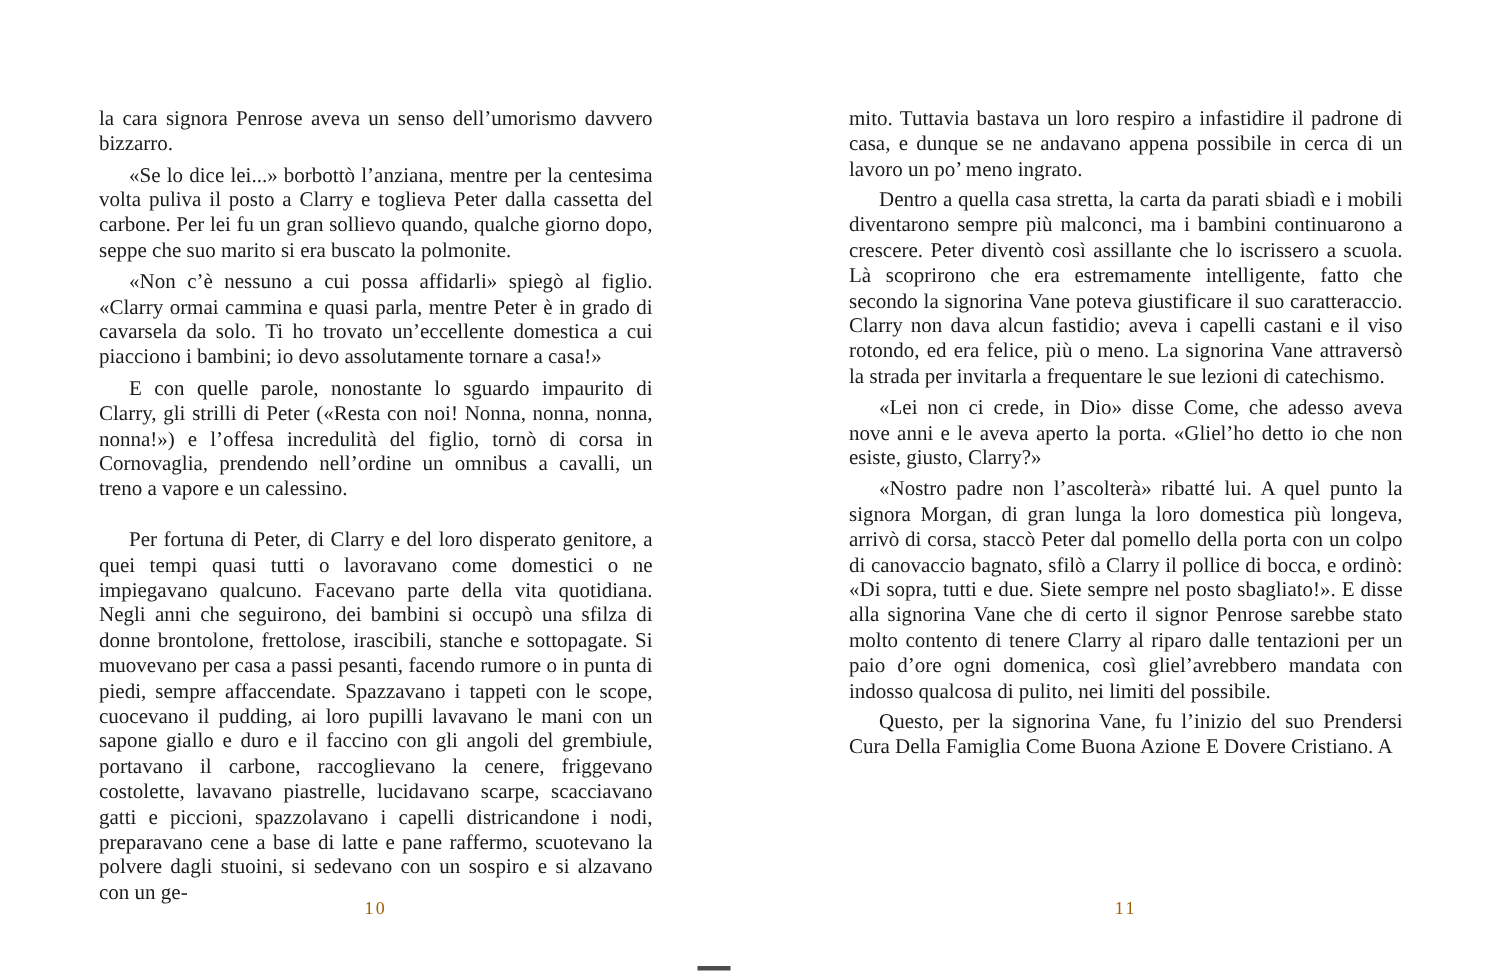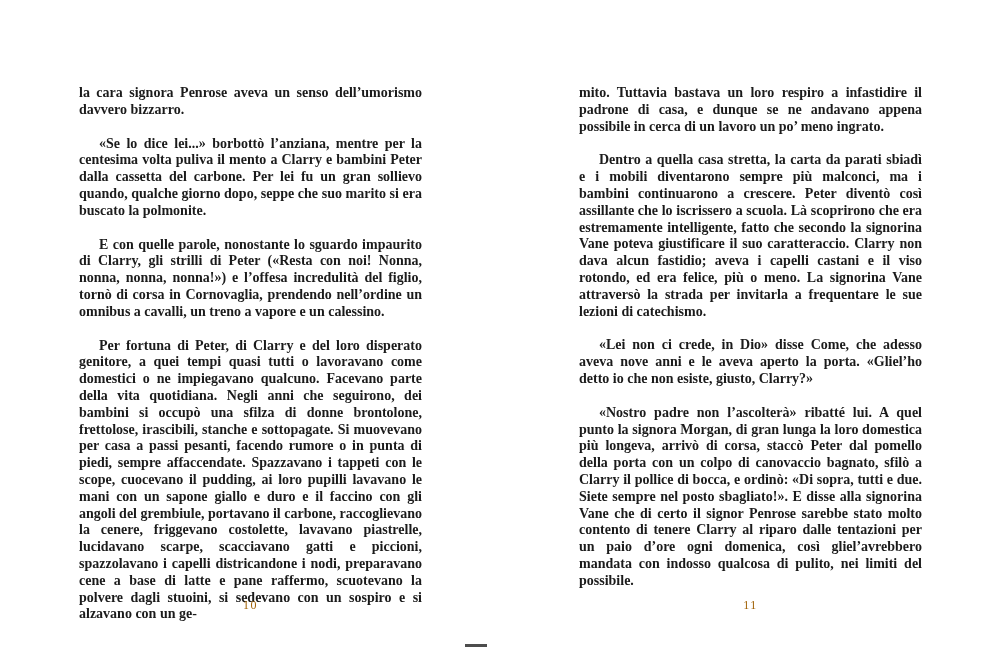--- a/index.html
+++ b/index.html
@@ -16,28 +16,27 @@
     color: #1b1b1b;
   }
   .page-text {
     position: absolute;
     top: 68px;
     width: 377px;
   }
   .page-text.left { left: 62px; }
   .page-text.right { left: 562px; }
   .page-text p {
-    margin: 17px;
+    margin: 4px;
     font-size: 14px;
     line-height: 16.8px;
     text-align: justify;
     text-indent: 20px;
     color: #1b1b1b;
     hyphens: auto;
-    font-weight: bold;
     -webkit-hyphens: auto;
   }
   .page-text p.no-indent { text-indent: 0; }
   .page-text p.scene-break { margin-top: 17px; }
   .page-number {
     position: absolute;
     top: 598px;
     width: 377px;
     text-align: center;
     font-size: 12px;
@@ -53,28 +52,30 @@
     width: 22px;
     height: 3px;
     background: #4d4d4d;
   }
 </style>
 </head>
 <body>
 
 <div class="page-text left">
   <p class="no-indent">la cara signora Penrose aveva un senso dell’umorismo davvero bizzarro.</p>
-  <p>«Se lo dice lei...» borbottò l’anziana, mentre per la centesima volta puliva il mento a Clarry e bambini Peter dalla cassetta del carbone. Per lei fu un gran sollievo quando, qualche giorno dopo, seppe che suo marito si era buscato la polmonite.</p>
+  <p>«Se lo dice lei...» borbottò l’anziana, mentre per la centesima volta puliva il posto a Clarry e toglieva Peter dalla cassetta del carbone. Per lei fu un gran sollievo quando, qualche giorno dopo, seppe che suo marito si era buscato la polmonite.</p>
+  <p>«Non c’è nessuno a cui possa affidarli» spiegò al figlio. «Clarry ormai cammina e quasi parla, mentre Peter è in grado di cavarsela da solo. Ti ho trovato un’eccellente domestica a cui piacciono i bambini; io devo assolutamente tornare a casa!»</p>
   <p>E con quelle parole, nonostante lo sguardo impaurito di Clarry, gli strilli di Peter («Resta con noi! Nonna, nonna, nonna, nonna!») e l’offesa incredulità del figlio, tornò di corsa in Cornovaglia, prendendo nell’ordine un omnibus a cavalli, un treno a vapore e un calessino.</p>
   <p class="scene-break">Per fortuna di Peter, di Clarry e del loro disperato genitore, a quei tempi quasi tutti o lavoravano come domestici o ne impiegavano qualcuno. Facevano parte della vita quotidiana. Negli anni che seguirono, dei bambini si occupò una sfilza di donne brontolone, frettolose, irascibili, stanche e sottopagate. Si muovevano per casa a passi pesanti, facendo rumore o in punta di piedi, sempre affaccendate. Spazzavano i tappeti con le scope, cuocevano il pudding, ai loro pupilli lavavano le mani con un sapone giallo e duro e il faccino con gli angoli del grembiule, portavano il carbone, raccoglievano la cenere, friggevano costolette, lavavano piastrelle, lucidavano scarpe, scacciavano gatti e piccioni, spazzolavano i capelli districandone i nodi, preparavano cene a base di latte e pane raffermo, scuotevano la polvere dagli stuoini, si sedevano con un sospiro e si alzavano con un ge-</p>
 </div>
 
 <div class="page-text right">
   <p class="no-indent">mito. Tuttavia bastava un loro respiro a infastidire il padrone di casa, e dunque se ne andavano appena possibile in cerca di un lavoro un po’ meno ingrato.</p>
   <p>Dentro a quella casa stretta, la carta da parati sbiadì e i mobili diventarono sempre più malconci, ma i bambini continuarono a crescere. Peter diventò così assillante che lo iscrissero a scuola. Là scoprirono che era estremamente intelligente, fatto che secondo la signorina Vane poteva giustificare il suo caratteraccio. Clarry non dava alcun fastidio; aveva i capelli castani e il viso rotondo, ed era felice, più o meno. La signorina Vane attraversò la strada per invitarla a frequentare le sue lezioni di catechismo.</p>
   <p>«Lei non ci crede, in Dio» disse Come, che adesso aveva nove anni e le aveva aperto la porta. «Gliel’ho detto io che non esiste, giusto, Clarry?»</p>
   <p>«Nostro padre non l’ascolterà» ribatté lui. A quel punto la signora Morgan, di gran lunga la loro domestica più longeva, arrivò di corsa, staccò Peter dal pomello della porta con un colpo di canovaccio bagnato, sfilò a Clarry il pollice di bocca, e ordinò: «Di sopra, tutti e due. Siete sempre nel posto sbagliato!». E disse alla signorina Vane che di certo il signor Penrose sarebbe stato molto contento di tenere Clarry al riparo dalle tentazioni per un paio d’ore ogni domenica, così gliel’avrebbero mandata con indosso qualcosa di pulito, nei limiti del possibile.</p>
+  <p>Questo, per la signorina Vane, fu l’inizio del suo Prendersi Cura Della Famiglia Come Buona Azione E Dovere Cristiano. A</p>
 </div>
 
 <div class="page-number left">10</div>
 <div class="page-number right">11</div>
 
 <div class="bottom-indicator"></div>
 
 </body></html>

